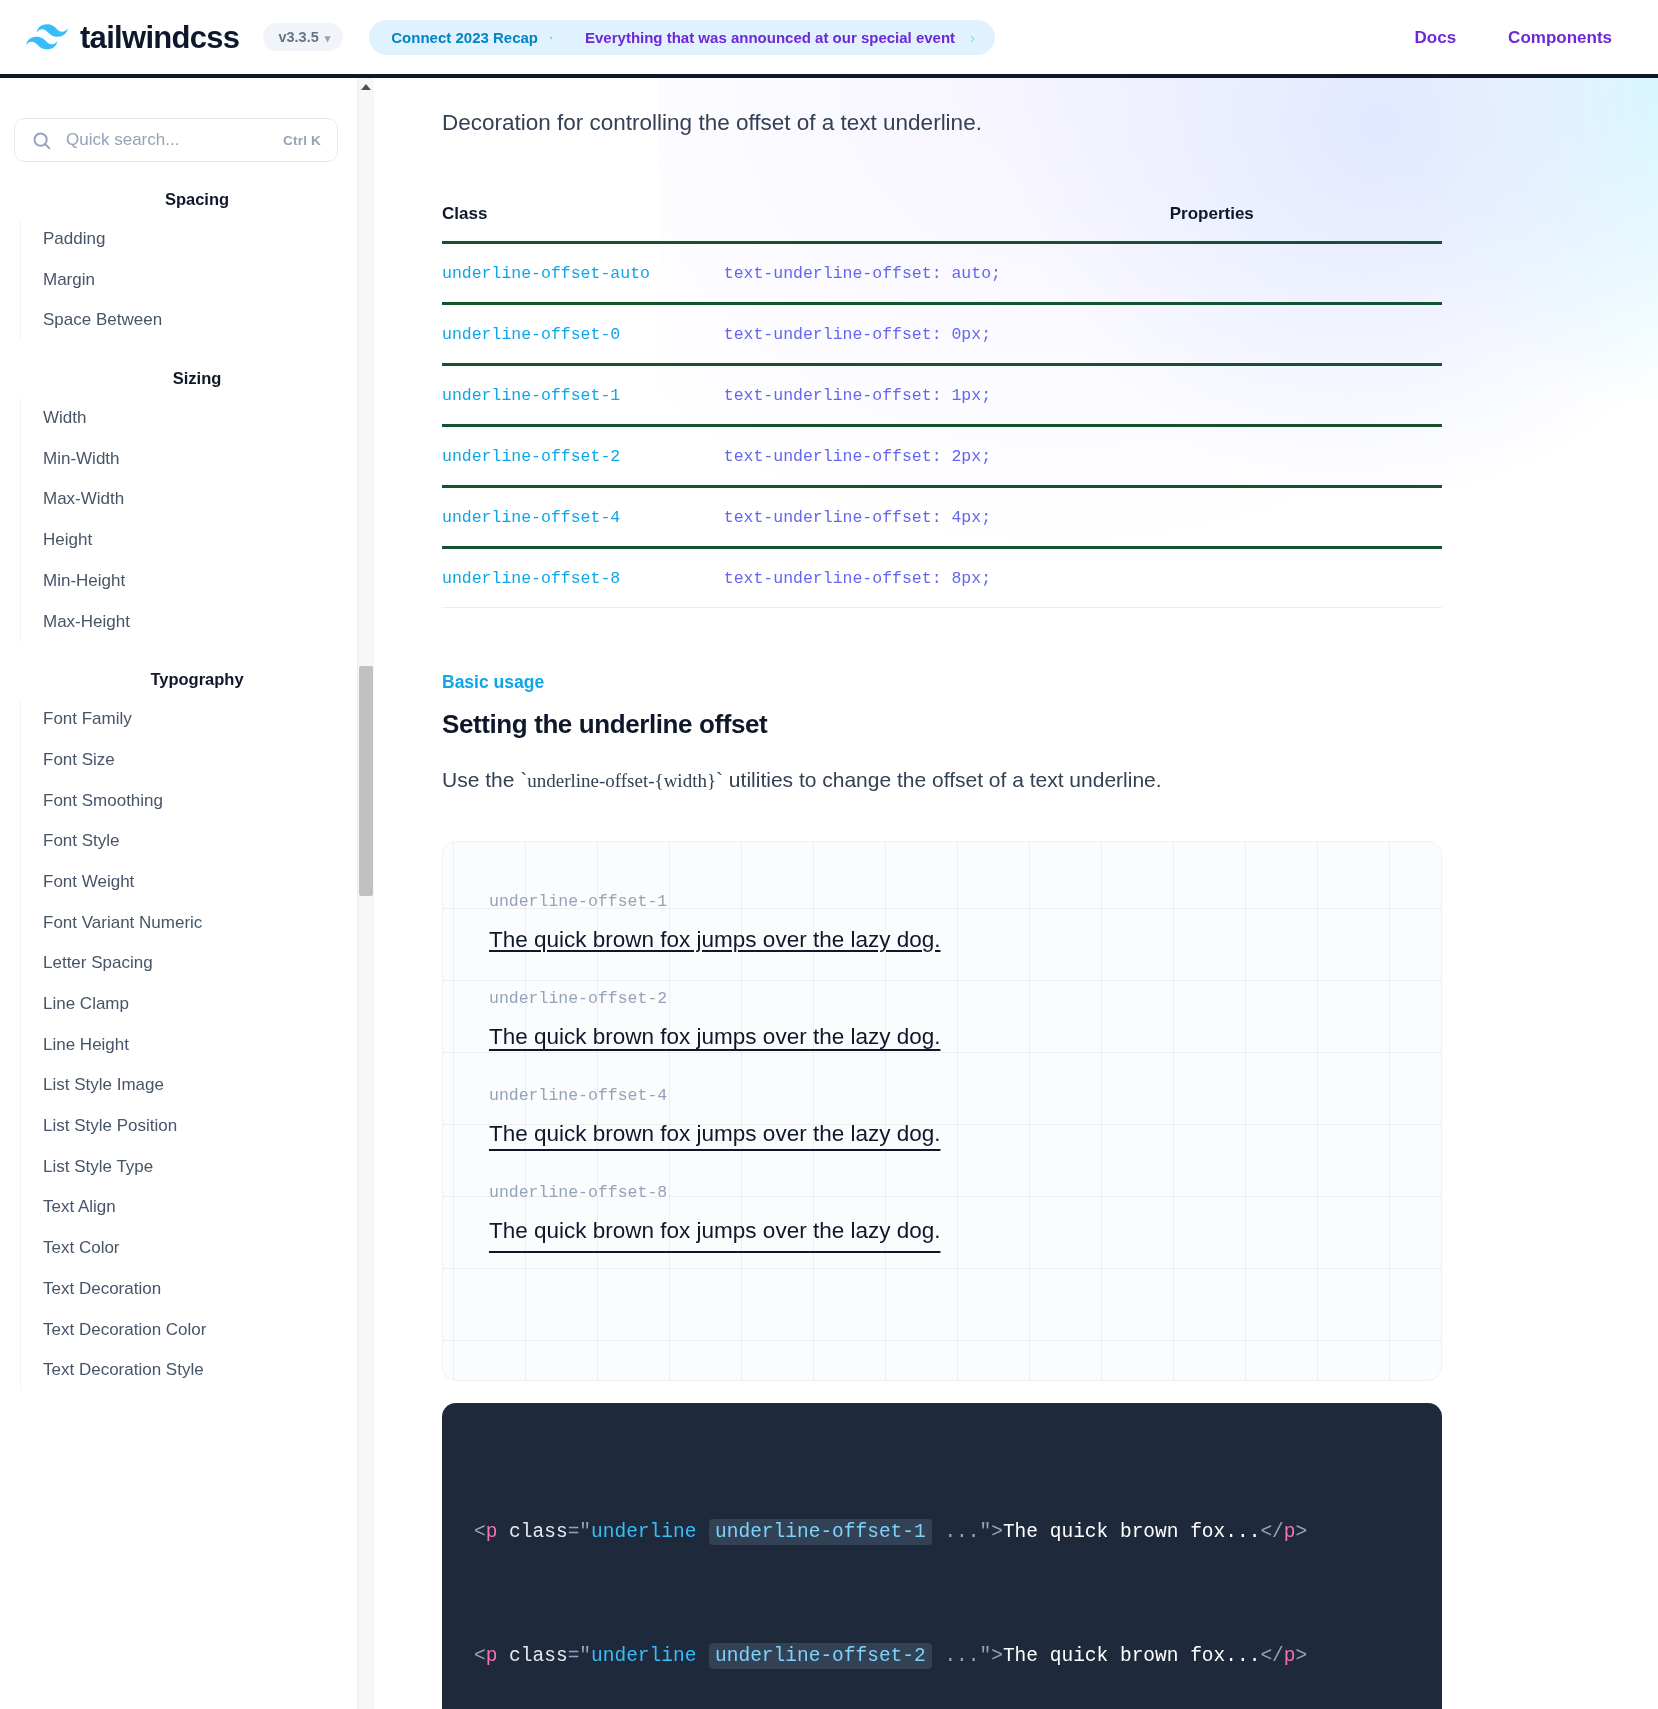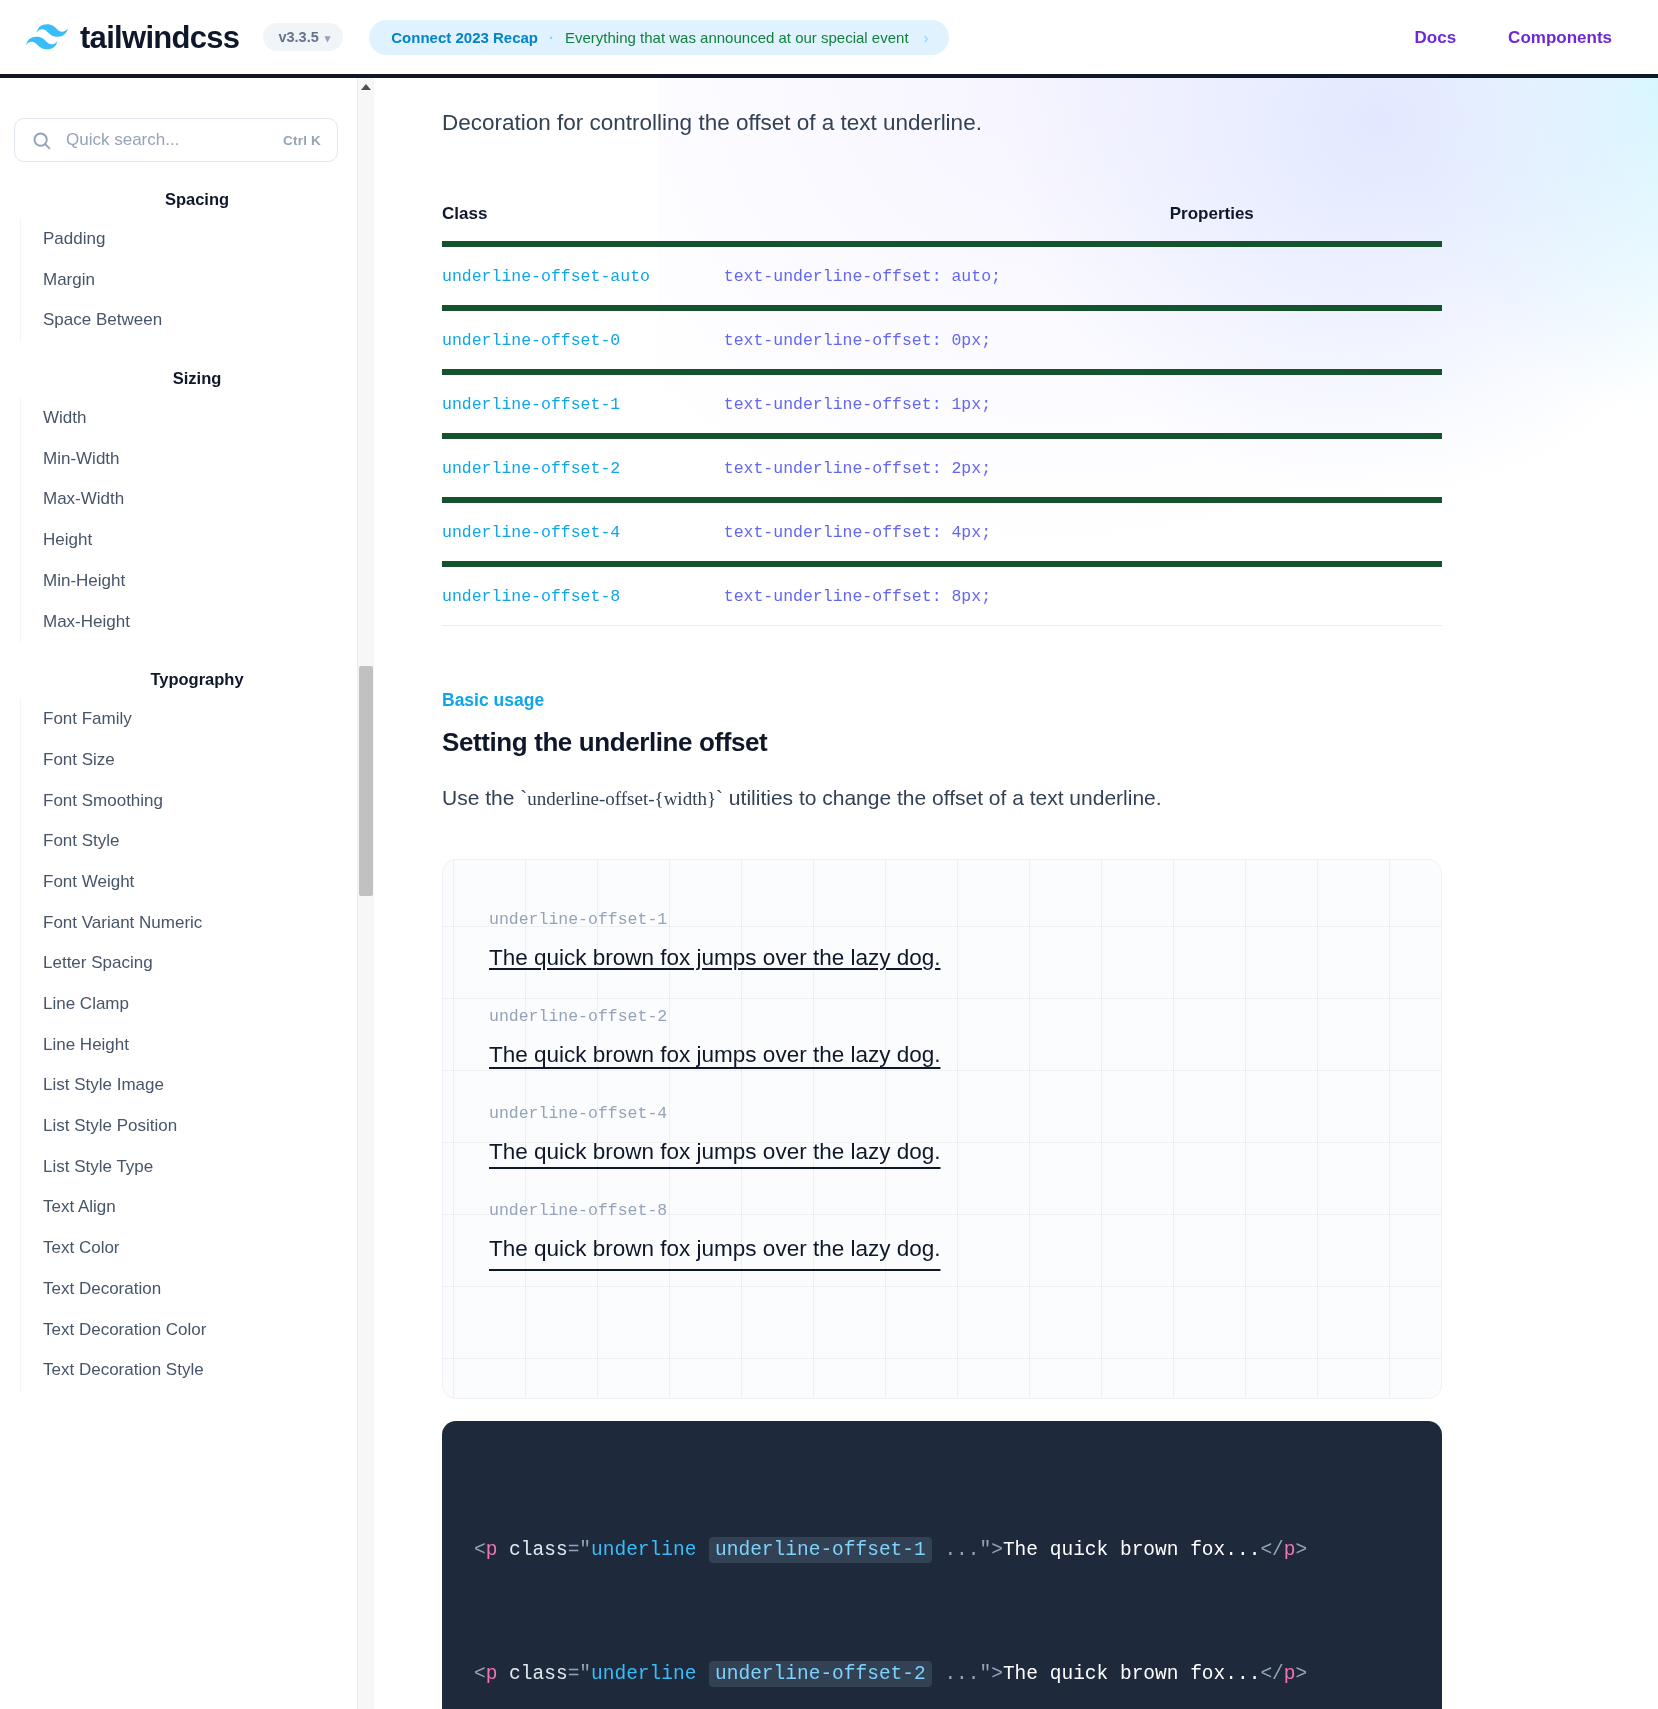--- a/index.html
+++ b/index.html
@@ -56,21 +56,21 @@
     background: #e0f2fe;
     border-radius: 9999px;
     padding: 10px 20px 10px 22px;
     font-size: 15px;
     line-height: 1;
     cursor: pointer;
     white-space: nowrap;
   }
   .banner-strong { color: #0284c7; font-weight: 700; }
   .banner-dot { color: #7dd3fc; font-weight: 700; }
-  .banner-text { color: #15803d; font-weight: 400; }
+  .banner-text { color: #6d28d9; font-weight: 700; margin-left: 20px; }
   .banner-arrow { color: #7dd3fc; font-size: 15px; margin-left: 4px; }
 
   .nav-right { margin-left: auto; display: flex; align-items: center; gap: 52px; padding-right: 24px; }
   .nav-link {
     font-size: 17px;
     font-weight: 700;
     color: #6d28d9;
     cursor: pointer;
     line-height: 1;
   }
@@ -176,21 +176,21 @@
   .tbl { width: 1000px; margin-top: 64px; border-collapse: collapse; }
   .tbl th {
     text-align: left;
     font-size: 17px;
     font-weight: 700;
     color: #0f172a;
     padding: 0 0 17px 0;
   }
   .tbl th.c2 { padding-left: 446px; }
   .tbl td {
-    border-top: 6px solid #14532d;
+    border-top: 3px solid #14532d;
     padding: 20px 0 19px 0;
     font-family: "Liberation Mono", monospace;
     font-size: 16.5px;
     vertical-align: middle;
   }
   .tbl tr:last-child td { border-bottom: 1px solid #e8eef4; }
   .cls { color: #0ea5e9; }
   .prop { color: #6366f1; padding-left: 446px; white-space: pre; }
 
   

